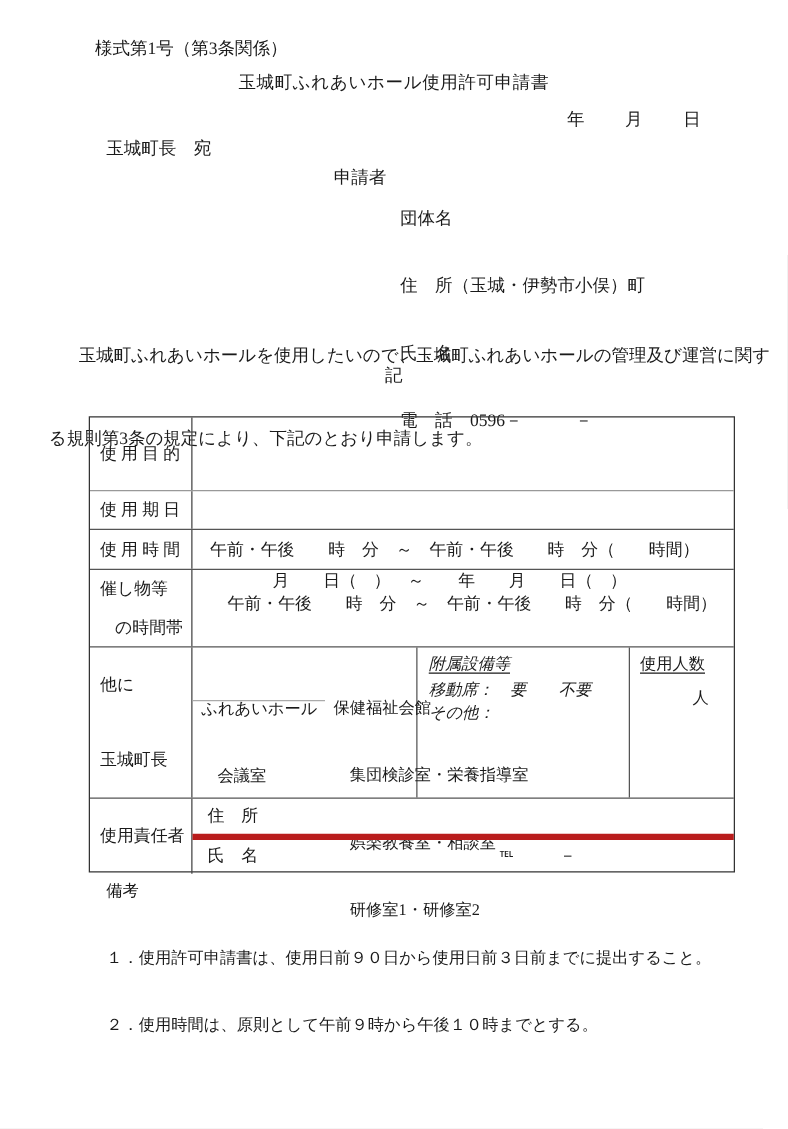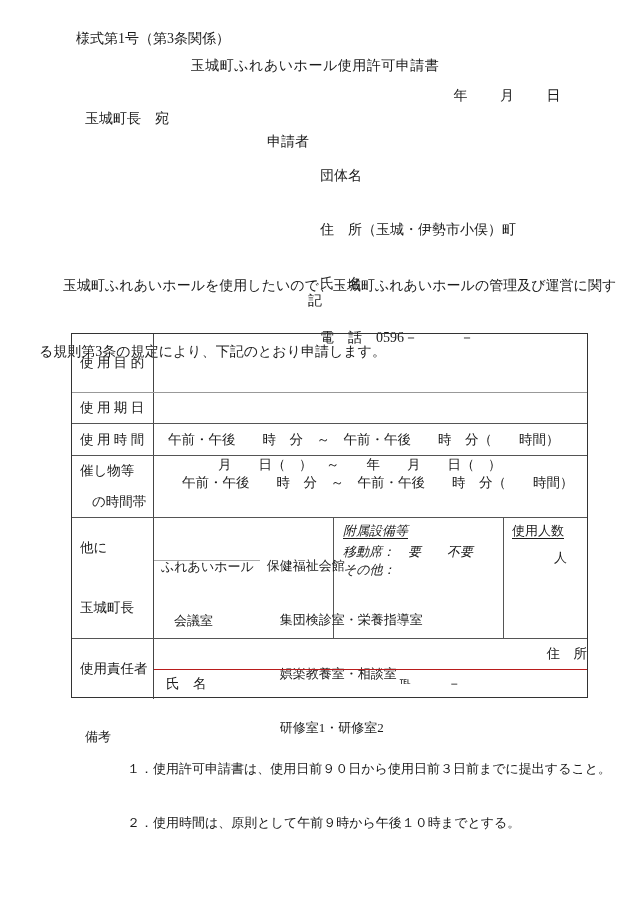--- a/index.html
+++ b/index.html
@@ -57,25 +57,25 @@
   .equip-cell div { line-height:18px; white-space:pre; }
   .equip-header { margin-bottom:3px; }
   .underlined { text-decoration:underline; text-underline-offset:3px; }
   .people-cell { flex:1; padding:4px 0 0 8px; font-size:13px; }
   .people-cell .ph { line-height:18px; }
   .people-unit { text-align:right; padding-right:20px; margin-top:9px; }
 
   
   .resp-val { flex:1; display:flex; flex-direction:column; }
   .resp-sub { flex:1; display:flex; align-items:center; padding-left:12px; white-space:pre; }
-  .resp-sub.top { border-bottom:1px solid #b91c1c;justify-content:flex-end; }
+  .resp-sub.top { border-bottom:5px solid #b91c1c; }
   .tel-label { margin-left:193px; }
   .tel-dash { margin-left:37px; }
 
-  .notes { left:85px; top:726px; display:flex; font-size:13px; }
+  .notes { left:85px; top:702px; display:flex; font-size:13px;flex-direction:column; }
   .notes .n-label { margin-right:16px; line-height:21px; }
   .notes .n-items div { line-height:21.5px; white-space:pre; }
 </style>
 </head>
 <body>
 
 <div class="page">
 
   <div class="abs form-number">様式第1号（第3条関係）</div>
   <div class="abs form-title">玉城町ふれあいホール使用許可申請書</div>

